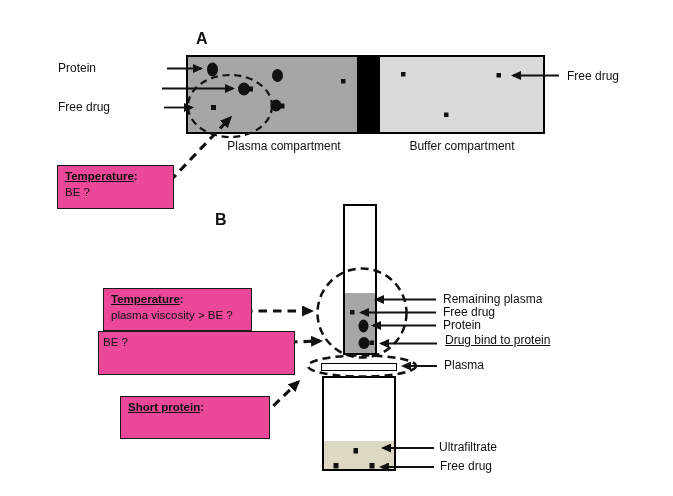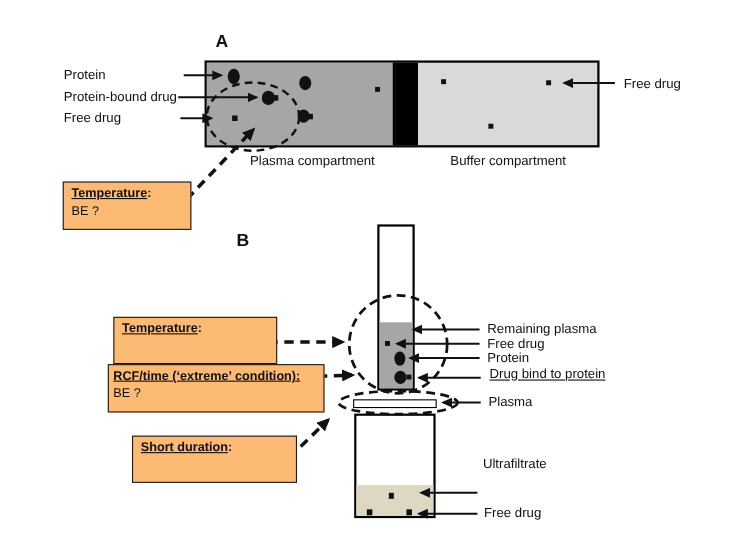--- a/index.html
+++ b/index.html
@@ -9,21 +9,21 @@
   }
   .lbl{
     position:absolute;font-size:12px;line-height:13px;white-space:nowrap;
     color:#111;z-index:3;
   }
   .panel-tag{
     position:absolute;font-size:16px;font-weight:bold;line-height:17px;z-index:3;
   }
   .center{text-align:center;}
   .note-box{
-    position:absolute;background:#fdba74;border:1.6px solid #1a1a1a;
+    position:absolute;background:#ec4899;border:1.6px solid #1a1a1a;
     font-size:11.5px;line-height:16px;padding:2px 4px 2px 7px;
     white-space:nowrap;z-index:3;
   }
   .nb-title{font-weight:bold;}
   .u{text-decoration:underline;}
   .shape{position:absolute;z-index:1;box-sizing:border-box;}
   #dialysis-bar{border:2px solid #000;}
   #dialysis-bar .inner{position:absolute;top:0;bottom:0;}
   #tube{border:2.5px solid #000;background:#fff;}
   #tube-fill{position:absolute;left:0;right:0;bottom:0;height:60px;}
@@ -107,46 +107,45 @@
 
     <rect class="particle" x="353.5" y="448" width="4.5" height="5.5"></rect>
     <rect class="particle" x="333.5" y="463" width="5" height="5.5"></rect>
     <rect class="particle" x="369.5" y="463" width="5" height="5.5"></rect>
   </svg>
 
   <div class="panel-tag" style="left:196px;top:30px;">A</div>
   <div class="panel-tag" style="left:215px;top:211px;">B</div>
 
   <div class="lbl" style="left:58px;top:62px;">Protein</div>
-  <div class="lbl" style="left:58px;top:82px;">Protein-bound drug</div>
   <div class="lbl" style="left:58px;top:101px;">Free drug</div>
   <div class="lbl" style="left:567px;top:70px;">Free drug</div>
 
   <div class="lbl center" style="left:204px;top:140px;width:160px;">Plasma compartment</div>
   <div class="lbl center" style="left:382px;top:140px;width:160px;">Buffer compartment</div>
 
   <div class="note-box" style="left:57px;top:165px;width:104px;height:38px;">
     <div class="nb-title"><span class="u">Temperature</span><span>:</span></div>
     <div class="nb-body">BE ?</div>
   </div>
 
   <div class="note-box" style="left:103px;top:288px;width:136px;height:37px;">
     <div class="nb-title"><span class="u">Temperature</span><span>:</span></div>
+    <div class="nb-body">plasma viscosity &gt; BE ?</div>
   </div>
 
   <div class="note-box" style="left:98px;top:331px;width:187px;height:38px;padding-left:4px;">
-    <div class="nb-title"><span class="u">RCF/time (‘extreme’ condition):</span><span></span></div>
     <div class="nb-body">BE ?</div>
   </div>
 
   <div class="note-box" style="left:120px;top:396px;width:137px;height:37px;">
-    <div class="nb-title"><span class="u">Short duration</span><span>:</span></div>
+    <div class="nb-title"><span class="u">Short protein</span><span>:</span></div>
   </div>
 
   <div class="lbl" style="left:443px;top:293px;">Remaining plasma</div>
   <div class="lbl" style="left:443px;top:306px;">Free drug</div>
   <div class="lbl" style="left:443px;top:319px;">Protein</div>
   <div class="lbl" style="left:445px;top:334px;text-decoration:underline;">Drug bind to protein</div>
   <div class="lbl" style="left:444px;top:359px;">Plasma</div>
-  <div class="lbl" style="left:439px;top:415px;">Ultrafiltrate</div>
+  <div class="lbl" style="left:439px;top:441px;">Ultrafiltrate</div>
   <div class="lbl" style="left:440px;top:460px;">Free drug</div>
 
 </div>
 
 </body></html>

